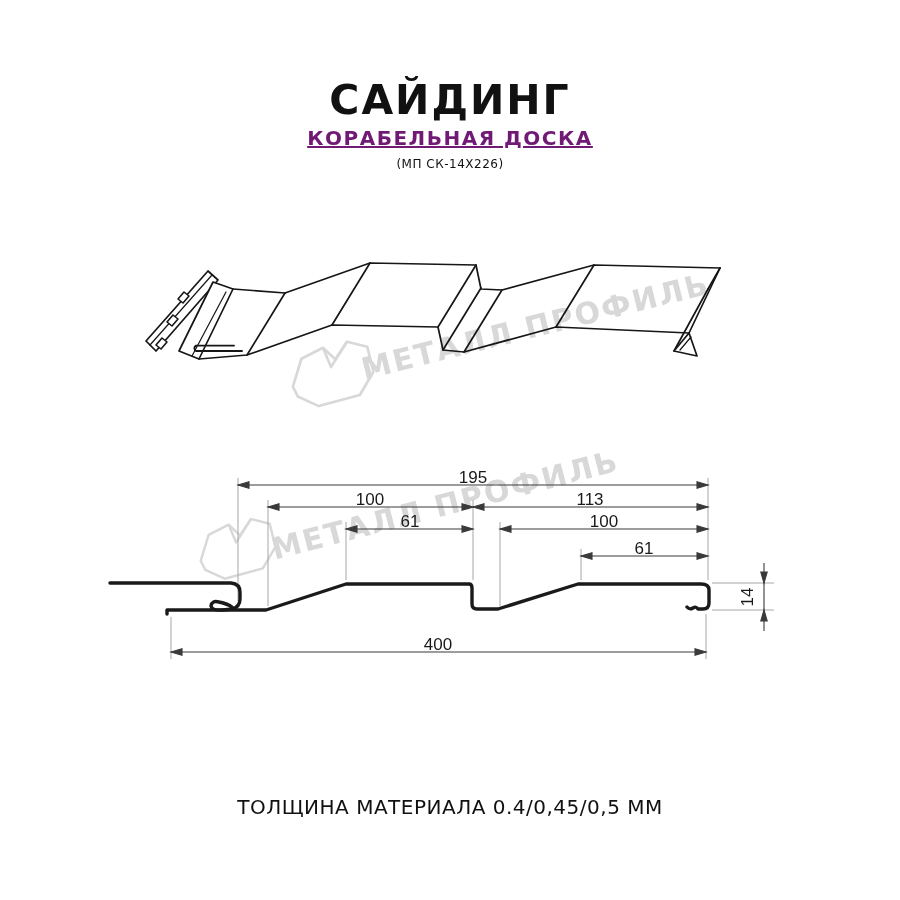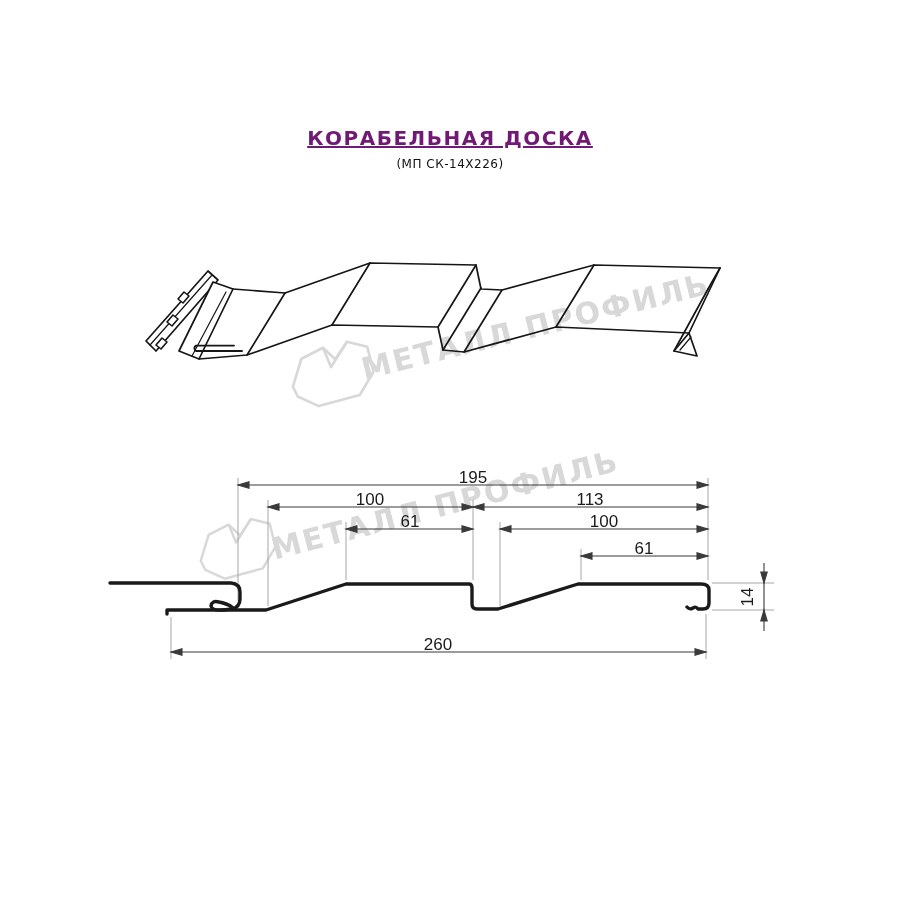--- a/index.html
+++ b/index.html
@@ -43,20 +43,21 @@
   .dim-label.vert{
     transform:translate(-50%,-50%) rotate(-90deg);
   }
   svg{display:block;}
 </style>
 </head>
 <body>
 
 <div class="page">
 
+  <div class="abs title">САЙДИНГ</div>
   <div class="abs subtitle">КОРАБЕЛЬНАЯ ДОСКА</div>
   <div class="abs model">(МП СК-14Х226)</div>
 
   <svg class="abs wm-logo" style="left:288px;top:340px;" width="88" height="68" viewBox="0 0 100 76">
     <polygon points="4,46 18,16 44,7 56,22 72,4 94,13 97,42 78,66 30,72 8,58" fill="none" stroke="#d8d8d8" stroke-width="3" stroke-linejoin="round" transform="rotate(-8 50 38)"></polygon>
     <polyline points="44,7 50,30 72,4" fill="none" stroke="#d8d8d8" stroke-width="3" stroke-linejoin="round" transform="rotate(-8 50 38)"></polyline>
   </svg>
   <div class="abs wm-text wm1-text">МЕТАЛЛ ПРОФИЛЬ</div>
 
   <svg class="abs wm-logo" style="left:196px;top:518px;" width="82" height="62" viewBox="0 0 100 76">
@@ -159,16 +160,17 @@
     </g>
   </svg>
 
   <div class="abs dim-label" style="left:473px;top:468px;">195</div>
   <div class="abs dim-label" style="left:370px;top:490px;">100</div>
   <div class="abs dim-label" style="left:590px;top:490px;text-align:right;">113</div>
   <div class="abs dim-label" style="left:410px;top:512px;">61</div>
   <div class="abs dim-label" style="left:604px;top:512px;">100</div>
   <div class="abs dim-label" style="left:644px;top:539px;">61</div>
   <div class="abs dim-label vert" style="left:748px;top:597px;">14</div>
-  <div class="abs dim-label" style="left:438px;top:635px;">260</div>
+  <div class="abs dim-label" style="left:438px;top:635px;">400</div>
 
+  <div class="abs footer-note">ТОЛЩИНА МАТЕРИАЛА 0.4/0,45/0,5 ММ</div>
 
 </div>
 
 </body></html>

